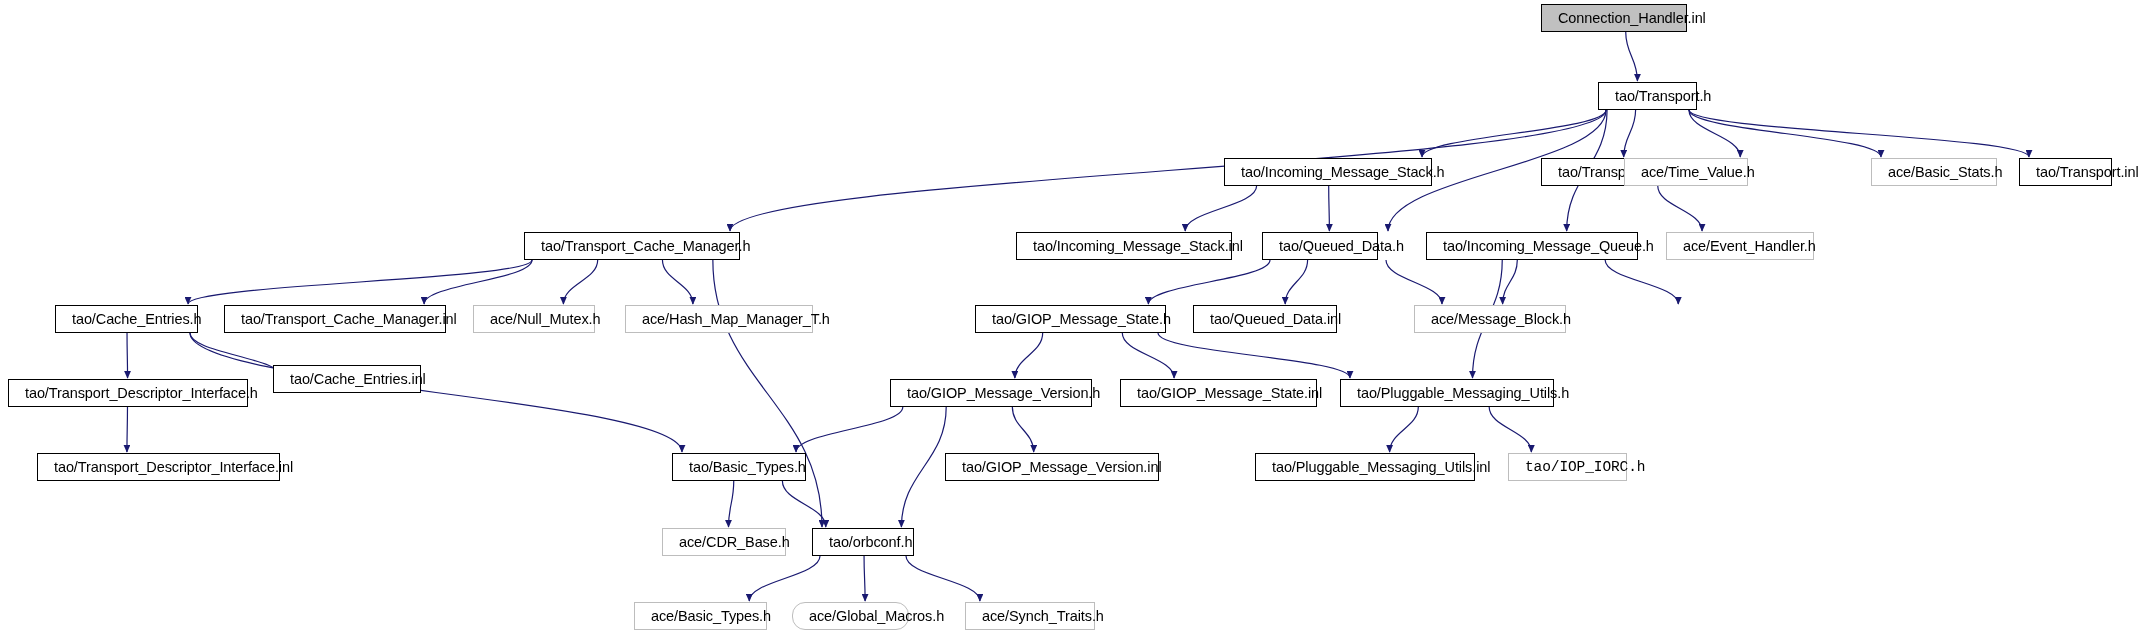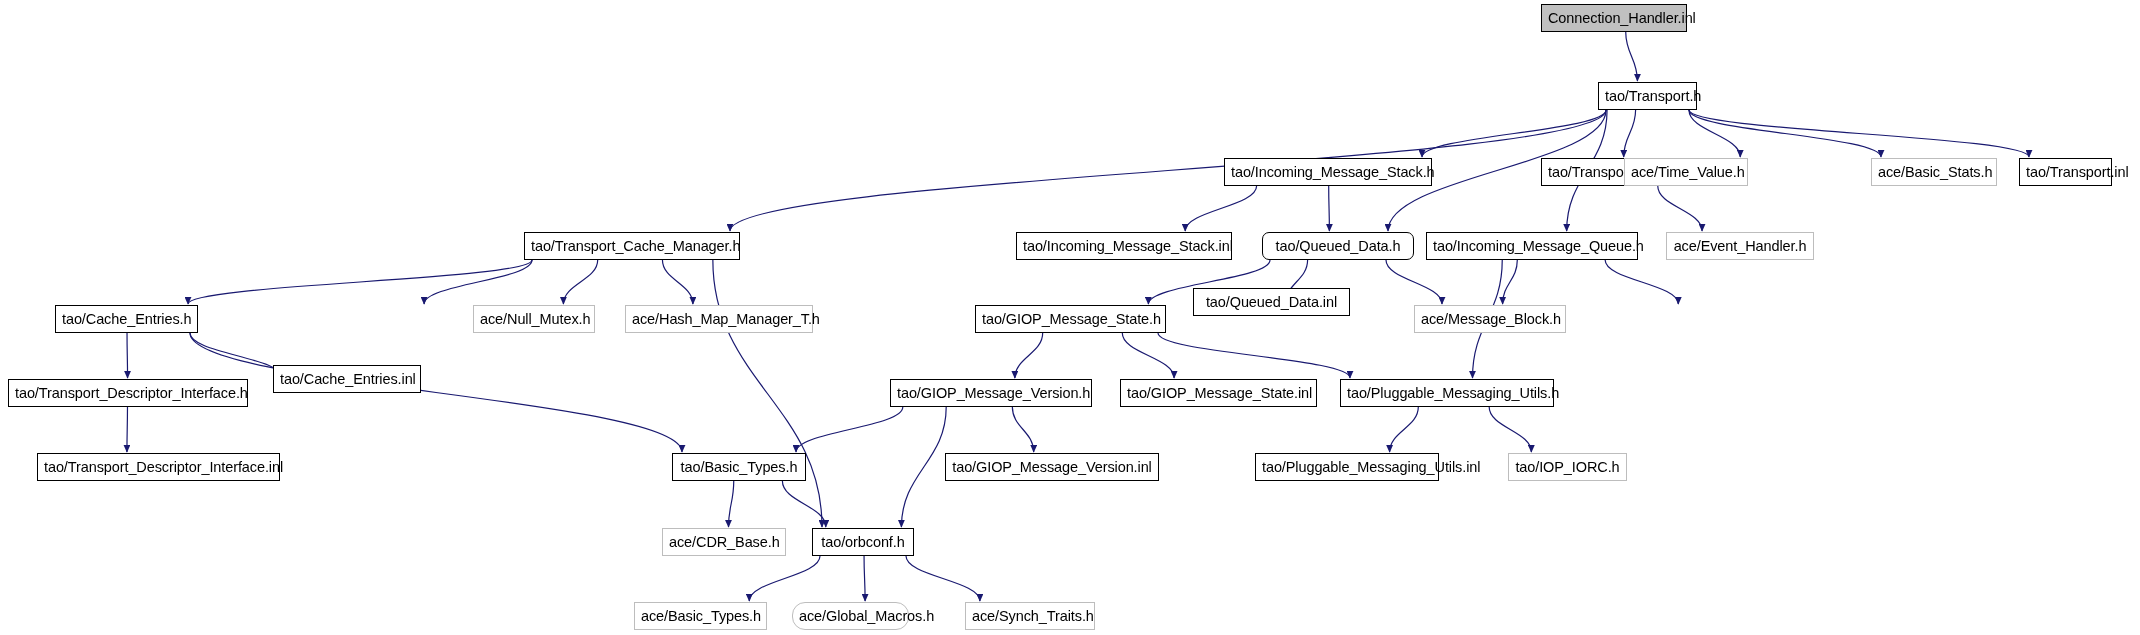--- a/index.html
+++ b/index.html
@@ -27,21 +27,21 @@
     position: absolute;
     box-sizing: border-box;
     height: 28px;
     line-height: 26px;
     text-align: center;
     white-space: nowrap;
     font-size: 14.5px;
     color: #000000;
     background: #ffffff;
     border: 1px solid #000000;
-    padding: 0 6px;
+    padding: 0 16px;
     letter-spacing: -0.1px;
   }
   .node.light {
     border: 1px solid #bdbdbd;
   }
   .node.root {
     background: #c0c0c0;
     border: 1px solid #000000;
   }
 </style>
@@ -98,37 +98,38 @@
     </svg>
 <div class="node root" style="left: 1541px; top: 4px; width: 146px;">Connection_Handler.inl</div>
     <div class="node" style="left: 1598px; top: 82px; width: 99px;">tao/Transport.h</div>
     <div class="node" style="left: 1224px; top: 158px; width: 208px;">tao/Incoming_Message_Stack.h</div>
     <div class="node" style="left: 1541px; top: 158px; width: 145px;">tao/Transport_Timer.h</div>
     <div class="node light" style="left: 1624px; top: 158px; width: 124px;">ace/Time_Value.h</div>
     <div class="node light" style="left: 1871px; top: 158px; width: 126px;">ace/Basic_Stats.h</div>
     <div class="node" style="left: 2019px; top: 158px; width: 93px;">tao/Transport.inl</div>
     <div class="node" style="left: 524px; top: 232px; width: 216px;">tao/Transport_Cache_Manager.h</div>
     <div class="node" style="left: 1016px; top: 232px; width: 216px;">tao/Incoming_Message_Stack.inl</div>
-    <div class="node" style="left: 1262px; top: 232px; width: 152px; border-radius: 7px;">tao/Queued_Data.h</div>
+    <div class="node" style="left: 1262px; top: 232px; width: 116px;">tao/Queued_Data.h</div>
     <div class="node" style="left: 1426px; top: 232px; width: 212px;">tao/Incoming_Message_Queue.h</div>
     <div class="node light" style="left: 1666px; top: 232px; width: 148px;">ace/Event_Handler.h</div>
     <div class="node" style="left: 55px; top: 305px; width: 143px;">tao/Cache_Entries.h</div>
+    <div class="node" style="left: 224px; top: 305px; width: 222px;">tao/Transport_Cache_Manager.inl</div>
     <div class="node light" style="left: 473px; top: 305px; width: 122px;">ace/Null_Mutex.h</div>
     <div class="node light" style="left: 625px; top: 305px; width: 188px;">ace/Hash_Map_Manager_T.h</div>
     <div class="node" style="left: 975px; top: 305px; width: 191px;">tao/GIOP_Message_State.h</div>
-    <div class="node" style="left: 1193px; top: 288px; width: 157px;">tao/Queued_Data.inl</div>
+    <div class="node" style="left: 1193px; top: 305px; width: 144px;">tao/Queued_Data.inl</div>
     <div class="node light" style="left: 1414px; top: 305px; width: 152px;">ace/Message_Block.h</div>
     <div class="node" style="left: 8px; top: 379px; width: 240px;">tao/Transport_Descriptor_Interface.h</div>
     <div class="node" style="left: 273px; top: 365px; width: 148px;">tao/Cache_Entries.inl</div>
     <div class="node" style="left: 890px; top: 379px; width: 202px;">tao/GIOP_Message_Version.h</div>
     <div class="node" style="left: 1120px; top: 379px; width: 197px;">tao/GIOP_Message_State.inl</div>
     <div class="node" style="left: 1340px; top: 379px; width: 214px;">tao/Pluggable_Messaging_Utils.h</div>
     <div class="node" style="left: 5px; top: 453px; width: 243px; margin-left: 32px;">tao/Transport_Descriptor_Interface.inl</div>
     <div class="node" style="left: 672px; top: 453px; width: 134px;">tao/Basic_Types.h</div>
     <div class="node" style="left: 945px; top: 453px; width: 214px;">tao/GIOP_Message_Version.inl</div>
-    <div class="node" style="left: 1255px; top: 453px; width: 184px;">tao/Pluggable_Messaging_Utils.inl</div>
-    <div class="node light" style="left: 1508px; top: 453px; width: 119px;">tao/IOP_IORC.h</div>
+    <div class="node" style="left: 1255px; top: 453px; width: 220px;">tao/Pluggable_Messaging_Utils.inl</div>
+    <div class="node light" style="left: 1508px; top: 453px; width: 119px; font-family: Liberation Mono, monospace;">tao/IOP_IORC.h</div>
     <div class="node light" style="left: 662px; top: 528px; width: 124px;">ace/CDR_Base.h</div>
     <div class="node" style="left: 812px; top: 528px; width: 102px;">tao/orbconf.h</div>
     <div class="node light" style="left: 634px; top: 602px; width: 133px;">ace/Basic_Types.h</div>
     <div class="node light" style="left: 792px; top: 602px; width: 117px; border-radius: 13px;">ace/Global_Macros.h</div>
     <div class="node light" style="left: 965px; top: 602px; width: 130px;">ace/Synch_Traits.h</div>
   </div>
 
 </body></html>

